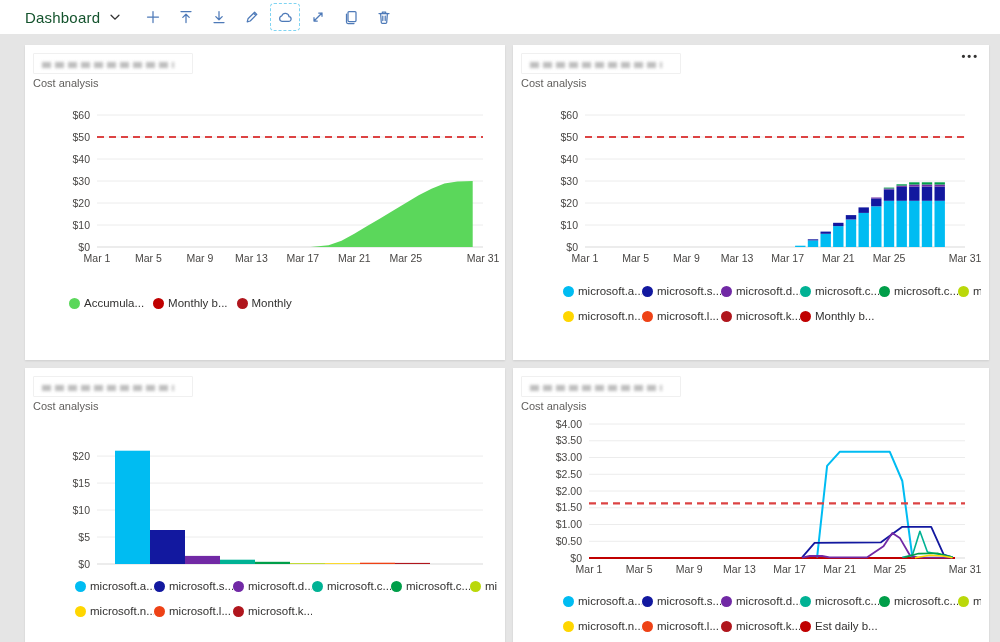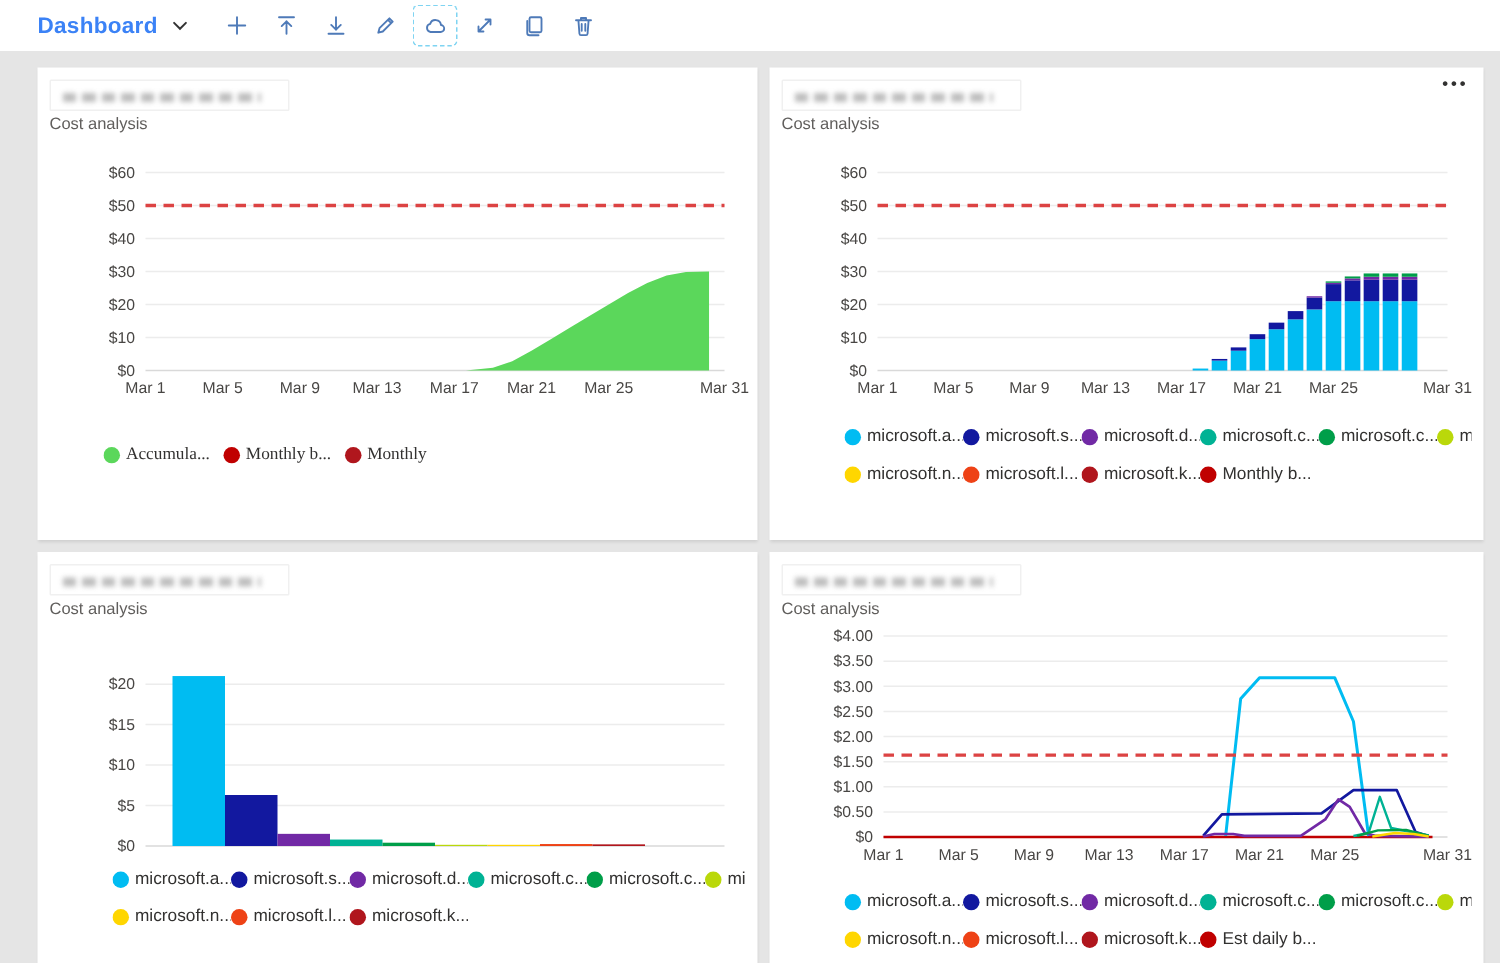--- a/index.html
+++ b/index.html
@@ -1,19 +1,19 @@
 <!DOCTYPE html>
 <html><head>
 <meta charset="utf-8">
 <style>
   * { box-sizing: border-box; margin: 0; padding: 0; }
   html,body { width:1000px; height:642px; overflow:hidden;
     font-family:"Liberation Sans", sans-serif; background:#e5e5e5; }
   .topbar { height:34px; background:#fff; display:flex; align-items:center; padding-left:25px; }
-  .dash-title { font-size:15px; font-weight:700; color:#3b82f6; letter-spacing:.2px; }
+  .dash-title { font-size:15px; font-weight:400; color:#14532d; letter-spacing:.2px; }
   .chev { margin-left:8px; color:#333; display:inline-flex; }
   .tool-btns { display:flex; align-items:center; margin-left:18px; gap:7px; }
   .tbtn { width:26px; height:24px; display:flex; align-items:center; justify-content:center;
     background:transparent; border:none; color:#4e7ab8; cursor:pointer; border-radius:2px; }
   .tbtn.focused { outline:1px dashed #7fd4f2; outline-offset:1px; }
   .content { padding:11px 0 0 25px; display:grid; grid-template-columns:480px 476px;
     grid-template-rows:315px 300px; gap:8px; }
   .tile { background:#fff; box-shadow:0 1px 2px rgba(0,0,0,.10); padding:8px; position:relative; overflow:hidden; }
   .tile-title { width:160px; height:21px; border:1px solid #f0f0f0; border-radius:1px; position:relative; background:#fff; }
   .redact { position:absolute; left:8px; top:8px; width:132px; height:6px;
@@ -24,21 +24,21 @@
   .chart-wrap { margin-left:2px;text-align:center; }
   svg { overflow:visible; display:block; }
   text.axis { font-family:"Liberation Sans", sans-serif; font-size:10.5px; fill:#484644; }
   .legend { margin-left:30px; }
   .legend-row { display:flex; align-items:center; white-space:nowrap; overflow:hidden; margin-bottom:13px; }
   .legend-item { display:inline-flex; align-items:center; margin-right:9px; }
   .legend-item.fixed { width:79px; flex:0 0 79px; overflow:hidden; margin-right:0; }
   .dot { width:11px; height:11px; border-radius:50%; flex:0 0 11px; margin-right:4px; }
   .legend-label { font-size:11.5px; color:#323130; }
   .mt-a { margin-top:18px; } .mt-b { margin-top:18px; } .mt-c { margin-top:32px; } .mt-d { margin-top:4px; }
-  .lg-a { margin-top:24px; margin-left:36px;font-family:Liberation Serif, serif; } .lg-b { margin-top:12px; margin-left:42px; }
+  .lg-a { margin-top:24px; margin-left:36px; } .lg-b { margin-top:12px; margin-left:42px; }
   .lg-c { margin-top:10px; margin-left:42px; } .lg-d { margin-top:11px; margin-left:42px; }
 </style>
 </head>
 <body>
 
 <div class="topbar">
   <span class="dash-title">Dashboard</span>
   <span class="chev">
     <svg width="14" height="14" viewBox="0 0 16 16" fill="none" stroke="#333" stroke-width="1.5" stroke-linecap="round">
         <path d="M3.5 6l4.5 4.5L12.5 6"></path>

